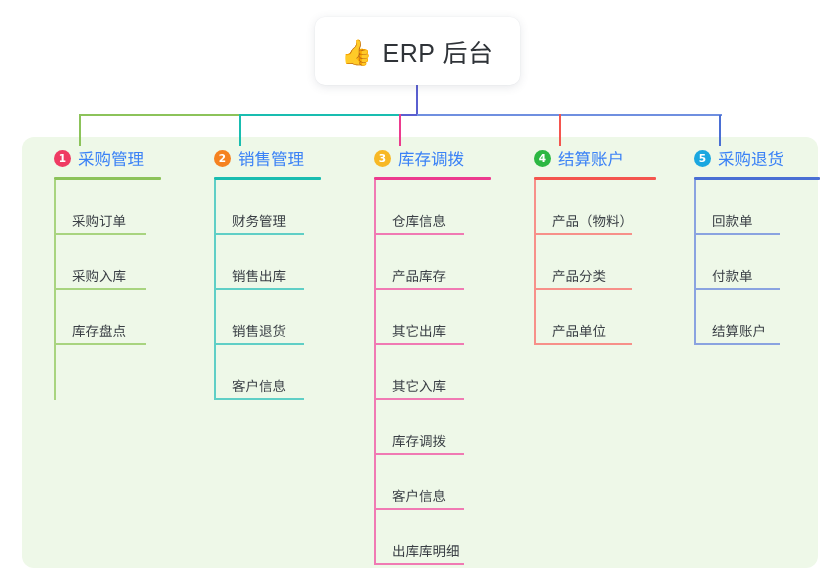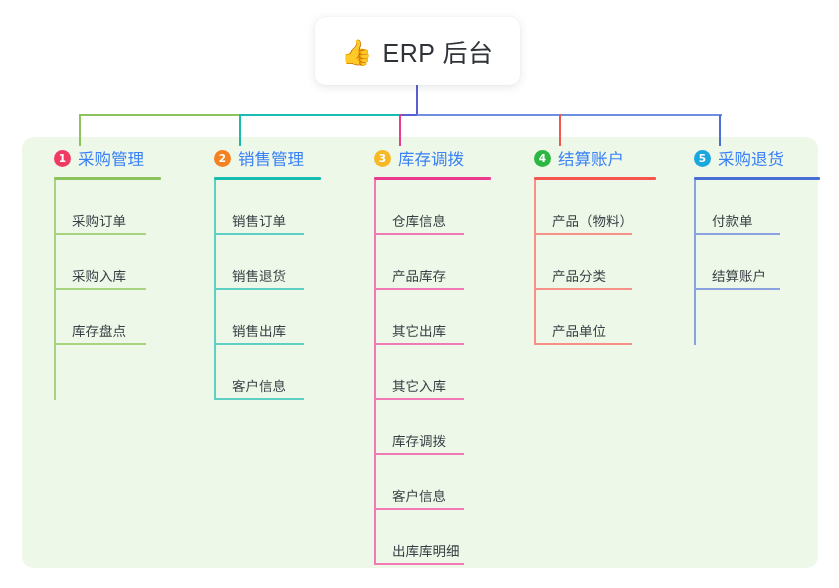--- a/index.html
+++ b/index.html
@@ -154,29 +154,29 @@
       </div>
       <div class="col" style="left: 198px;">
         <div class="col-head">
           <span class="badge" style="background: rgb(245, 130, 32);">2</span>
           <span class="head-label">销售管理</span>
         </div>
         <div class="head-rule" style="background: rgb(25, 189, 176); width: 107px;"></div>
         <div class="leaves">
           <div class="spine" style="background: rgb(95, 207, 198); height: 220px;"></div>
           <div class="leaf">
-            <span class="leaf-text">销售订单</span>
+            <span class="leaf-text">财务管理</span>
+            <div class="leaf-rule" style="background: rgb(95, 207, 198); width: 90px;"></div>
+          </div>
+          <div class="leaf">
+            <span class="leaf-text">销售出库</span>
             <div class="leaf-rule" style="background: rgb(95, 207, 198); width: 90px;"></div>
           </div>
           <div class="leaf">
             <span class="leaf-text">销售退货</span>
-            <div class="leaf-rule" style="background: rgb(95, 207, 198); width: 90px;"></div>
-          </div>
-          <div class="leaf">
-            <span class="leaf-text">销售出库</span>
             <div class="leaf-rule" style="background: rgb(95, 207, 198); width: 90px;"></div>
           </div>
           <div class="leaf">
             <span class="leaf-text">客户信息</span>
             <div class="leaf-rule" style="background: rgb(95, 207, 198); width: 90px;"></div>
           </div>
         </div>
       </div>
       <div class="col" style="left: 358px;">
         <div class="col-head">
@@ -240,20 +240,24 @@
       </div>
       <div class="col" style="left: 678px;">
         <div class="col-head">
           <span class="badge" style="background: rgb(26, 167, 224);">5</span>
           <span class="head-label">采购退货</span>
         </div>
         <div class="head-rule" style="background: rgb(74, 111, 212); width: 126px;"></div>
         <div class="leaves">
           <div class="spine" style="background: rgb(138, 163, 224); height: 165px;"></div>
           <div class="leaf">
+            <span class="leaf-text">回款单</span>
+            <div class="leaf-rule" style="background: rgb(138, 163, 224); width: 86px;"></div>
+          </div>
+          <div class="leaf">
             <span class="leaf-text">付款单</span>
             <div class="leaf-rule" style="background: rgb(138, 163, 224); width: 86px;"></div>
           </div>
           <div class="leaf">
             <span class="leaf-text">结算账户</span>
             <div class="leaf-rule" style="background: rgb(138, 163, 224); width: 86px;"></div>
           </div>
         </div>
       </div>
     </div>

